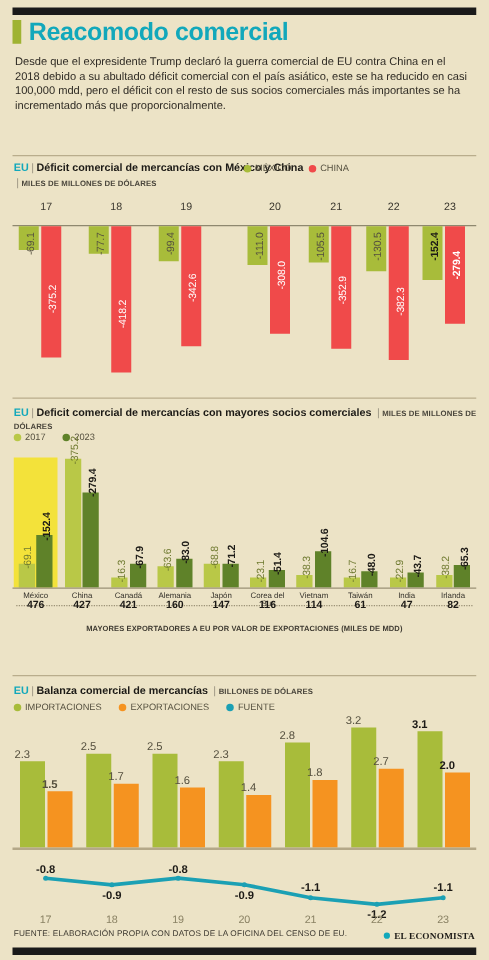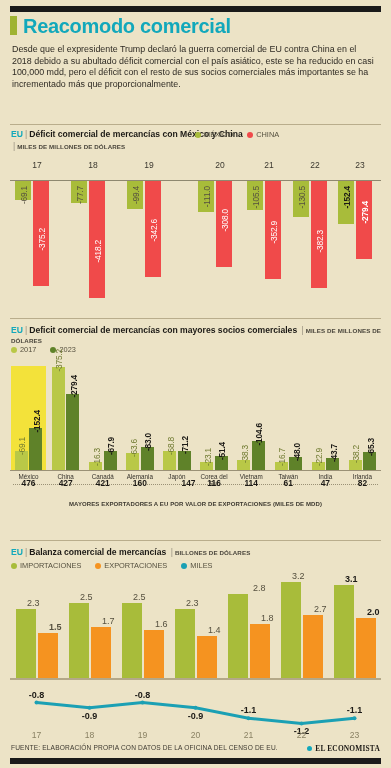--- a/index.html
+++ b/index.html
@@ -63,21 +63,21 @@
   .c2name{position:absolute;font-size:6.3px;color:#34312a;text-align:center;}
   .c2dash{position:absolute;left:3px;top:118px;width:365px;border-top:1px dotted #9a9176;}
   .c2vals{position:absolute;top:112px;left:0;width:371px;height:12px;}
   .c2val{position:absolute;font-size:8.4px;font-weight:bold;color:#1c1a16;text-align:center;}
   .c2foot{position:absolute;top:135px;left:0;width:371px;text-align:center;font-size:6px;font-weight:bold;color:#3d3930;letter-spacing:.1px;}
 
   
   #c3{position:absolute;left:10px;top:546px;width:371px;height:200px;}
   .c3plot{position:absolute;left:0;top:30px;width:371px;height:102px;}
   .c3bar{position:absolute;bottom:0;}
-  .c3lab{position:absolute;font-size:9px;color:#3b382f;text-align:right;}
+  .c3lab{position:absolute;font-size:9px;color:#3b382f;text-align:left;}
   .c3axis{position:absolute;left:0;top:132px;width:371px;height:2px;background:#b4a888;}
   .c3line{position:absolute;left:0;top:140px;width:371px;height:44px;}
   .c3slab{position:absolute;font-size:9px;font-weight:bold;color:#1c1a16;text-align:center;}
   .c3yr{position:absolute;font-size:8.6px;color:#8a8264;text-align:center;}
 
   .source{position:absolute;left:11px;bottom:17px;font-size:6.6px;color:#3d3930;letter-spacing:.15px;}
   .brand{position:absolute;right:11px;bottom:15px;display:flex;align-items:center;gap:3px;}
   .brand .bdot{width:5px;height:5px;border-radius:50%;background:#12a8bb;}
   .brand .btxt{font-family:"Liberation Serif", serif;font-weight:bold;font-size:7.4px;color:#1c1a16;letter-spacing:.2px;}
 </style>
@@ -223,21 +223,21 @@
         <div class="c2name" style="left: 259.7px; width: 37.1px;">Taiwán</div>
         <div class="c2name" style="left: 296.8px; width: 37.1px;">India</div>
         <div class="c2name" style="left: 333.9px; width: 37.1px;">Irlanda</div>
       </div>
     <div class="c2dash"></div>
     <div class="c2vals">
         <div class="c2val" style="left: 0px; width: 37.1px;">476</div>
         <div class="c2val" style="left: 37.1px; width: 37.1px;">427</div>
         <div class="c2val" style="left: 74.2px; width: 37.1px;">421</div>
         <div class="c2val" style="left: 111.3px; width: 37.1px;">160</div>
-        <div class="c2val" style="left: 148.4px; width: 37.1px; text-align: right;">147</div>
+        <div class="c2val" style="left: 148.4px; width: 37.1px;">147</div>
         <div class="c2val" style="left: 185.5px; width: 37.1px;">116</div>
         <div class="c2val" style="left: 222.6px; width: 37.1px;">114</div>
         <div class="c2val" style="left: 259.7px; width: 37.1px;">61</div>
         <div class="c2val" style="left: 296.8px; width: 37.1px;">47</div>
         <div class="c2val" style="left: 333.9px; width: 37.1px;">82</div>
       </div>
     <div class="c2foot">MAYORES EXPORTADORES A EU POR VALOR DE EXPORTACIONES (MILES DE MDD)</div>
   </div>
 
   <div class="sep" style="top:540px;"></div>
@@ -250,21 +250,21 @@
     <span class="item">
       <span class="dot" style="background:#a8bc3a"></span>
       <span>IMPORTACIONES</span>
     </span>
     <span class="item">
       <span class="dot" style="background:#f59320"></span>
       <span>EXPORTACIONES</span>
     </span>
     <span class="item">
       <span class="dot" style="background:#1ba0b4"></span>
-      <span>MILES</span>
+      <span>FUENTE</span>
     </span>
   </div>
 
   <div id="c3">
     <div class="c3plot">
         <div class="c3bar" style="left: 5.5px; width: 20px; height: 69px; background: rgb(168, 188, 58);"></div>
         <div class="c3lab" style="left: 1.5px; width: 28px; bottom: 70px; font-weight: normal; color: rgb(85, 80, 63);">2.3</div>
         <div class="c3bar" style="left: 27.5px; width: 20px; height: 45px; background: rgb(245, 147, 32);"></div>
         <div class="c3lab" style="left: 23.5px; width: 28px; bottom: 46px; font-weight: bold; color: rgb(85, 80, 63);">1.5</div>
         <div class="c3bar" style="left: 58.5px; width: 20px; height: 75px; background: rgb(168, 188, 58);"></div>
@@ -273,21 +273,21 @@
         <div class="c3lab" style="left: 76.5px; width: 28px; bottom: 52px; font-weight: normal; color: rgb(85, 80, 63);">1.7</div>
         <div class="c3bar" style="left: 111.5px; width: 20px; height: 75px; background: rgb(168, 188, 58);"></div>
         <div class="c3lab" style="left: 107.5px; width: 28px; bottom: 76px; font-weight: normal; color: rgb(85, 80, 63);">2.5</div>
         <div class="c3bar" style="left: 133.5px; width: 20px; height: 48px; background: rgb(245, 147, 32);"></div>
         <div class="c3lab" style="left: 129.5px; width: 28px; bottom: 49px; font-weight: normal; color: rgb(85, 80, 63);">1.6</div>
         <div class="c3bar" style="left: 164.5px; width: 20px; height: 69px; background: rgb(168, 188, 58);"></div>
         <div class="c3lab" style="left: 160.5px; width: 28px; bottom: 70px; font-weight: normal; color: rgb(85, 80, 63);">2.3</div>
         <div class="c3bar" style="left: 186.5px; width: 20px; height: 42px; background: rgb(245, 147, 32);"></div>
         <div class="c3lab" style="left: 182.5px; width: 28px; bottom: 43px; font-weight: normal; color: rgb(85, 80, 63);">1.4</div>
         <div class="c3bar" style="left: 217.5px; width: 20px; height: 84px; background: rgb(168, 188, 58);"></div>
-        <div class="c3lab" style="left: 213.5px; width: 28px; bottom: 85px; font-weight: normal; color: rgb(85, 80, 63); margin-left: 14px;">2.8</div>
+        <div class="c3lab" style="left: 213.5px; width: 28px; bottom: 85px; font-weight: normal; color: rgb(85, 80, 63);">2.8</div>
         <div class="c3bar" style="left: 239.5px; width: 20px; height: 54px; background: rgb(245, 147, 32);"></div>
         <div class="c3lab" style="left: 235.5px; width: 28px; bottom: 55px; font-weight: normal; color: rgb(85, 80, 63);">1.8</div>
         <div class="c3bar" style="left: 270.5px; width: 20px; height: 96px; background: rgb(168, 188, 58);"></div>
         <div class="c3lab" style="left: 266.5px; width: 28px; bottom: 97px; font-weight: normal; color: rgb(85, 80, 63);">3.2</div>
         <div class="c3bar" style="left: 292.5px; width: 20px; height: 63px; background: rgb(245, 147, 32);"></div>
         <div class="c3lab" style="left: 288.5px; width: 28px; bottom: 64px; font-weight: normal; color: rgb(85, 80, 63);">2.7</div>
         <div class="c3bar" style="left: 323.5px; width: 20px; height: 93px; background: rgb(168, 188, 58);"></div>
         <div class="c3lab" style="left: 319.5px; width: 28px; bottom: 94px; font-weight: bold; color: rgb(28, 26, 22);">3.1</div>
         <div class="c3bar" style="left: 345.5px; width: 20px; height: 60px; background: rgb(245, 147, 32);"></div>
         <div class="c3lab" style="left: 341.5px; width: 28px; bottom: 61px; font-weight: bold; color: rgb(28, 26, 22);">2.0</div>

